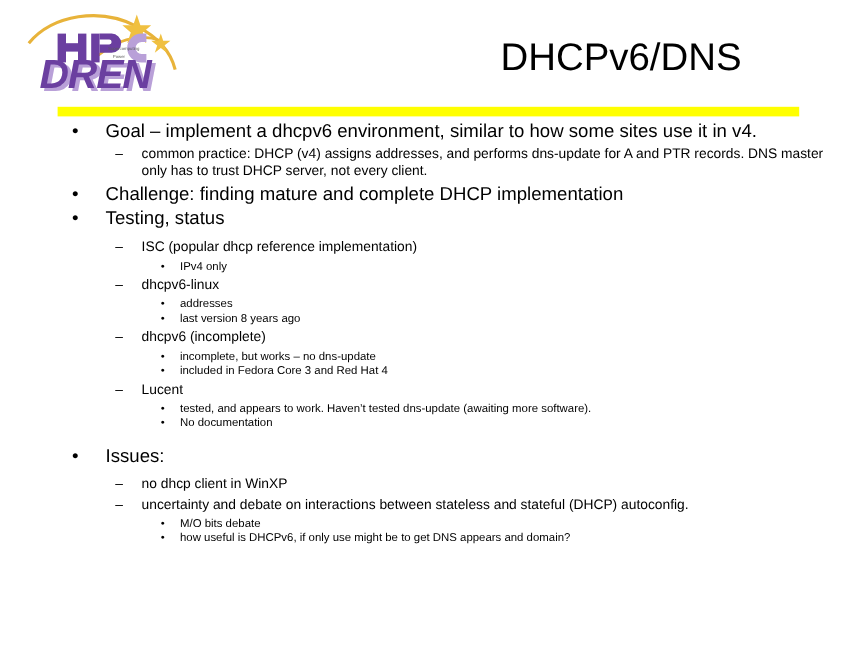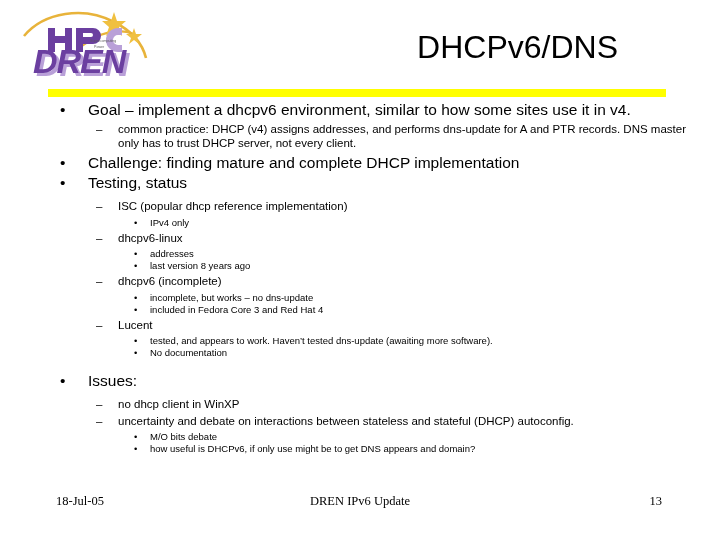--- a/index.html
+++ b/index.html
@@ -314,19 +314,14 @@
       </li>
 
       <li class="b3">
         <span class="bullet">•</span>
         <span>how useful is DHCPv6, if only use might be to get DNS appears and domain?</span>
       </li>
 
     </ul>
   </div>
 
-  <div class="footer">
-    <span class="footer-date">18-Jul-05</span>
-    <span class="footer-center">DREN IPv6 Update</span>
-    <span class="footer-page">13</span>
-  </div>
 
 </div>
 
 </body></html>

